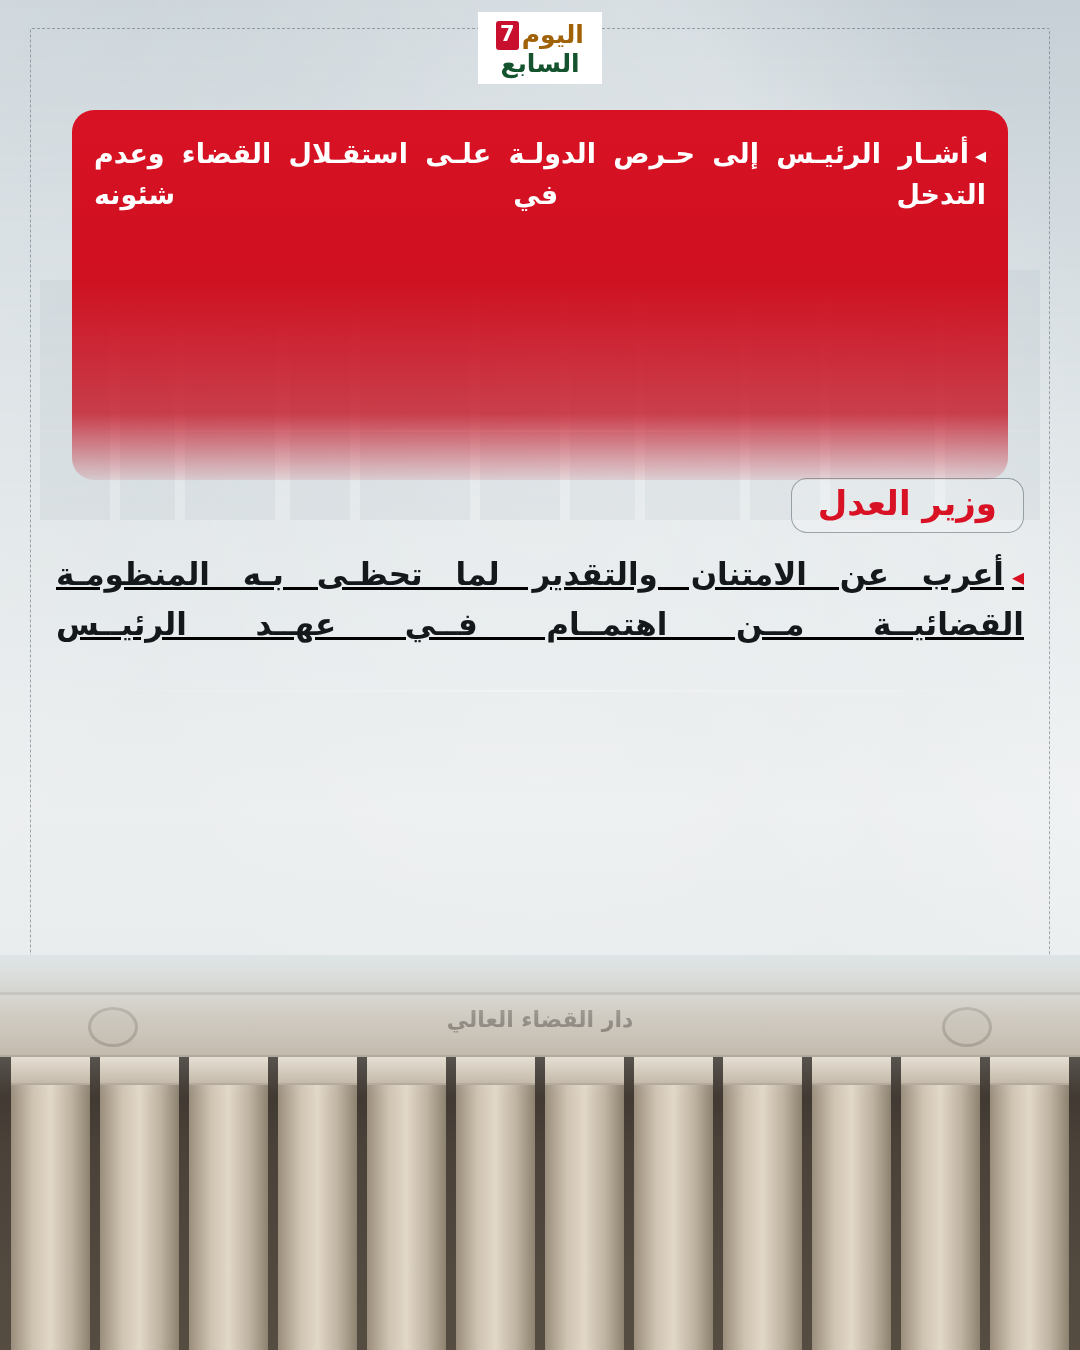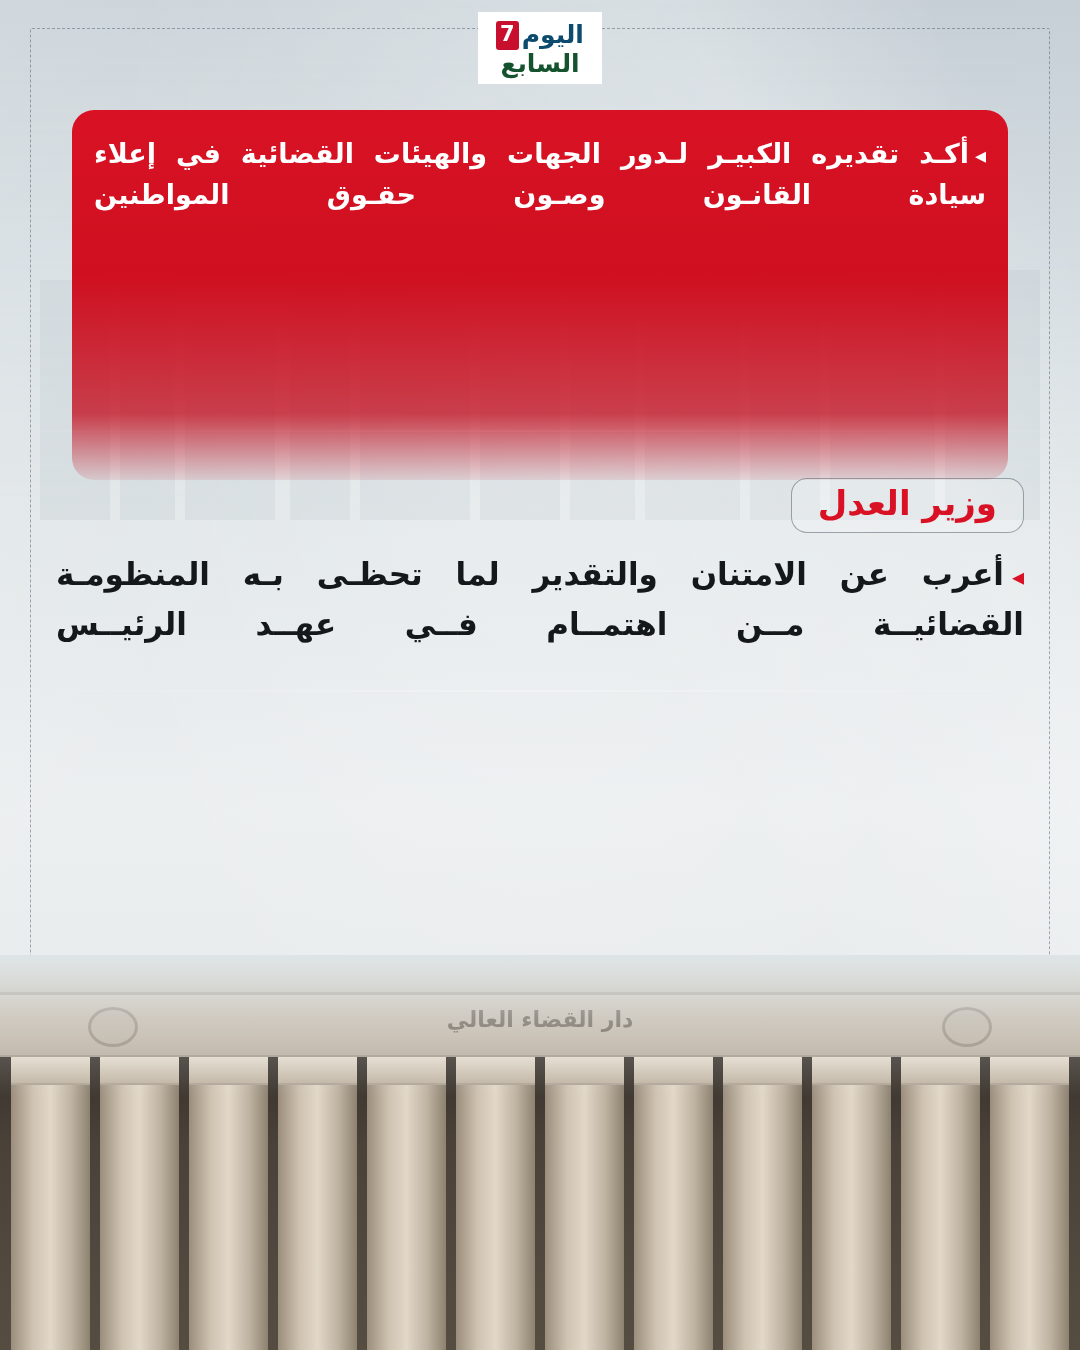--- a/index.html
+++ b/index.html
@@ -88,21 +88,21 @@
   .logo-row {
     display: flex;
     align-items: center;
     justify-content: center;
     gap: 3px;
     direction: rtl;
   }
   .logo-word {
     font-size: 25px;
     font-weight: 700;
-    color: #0c4a6e;
+    color: #a16207;
     letter-spacing: -1px;
     line-height: .95;
   }
   .logo-chip {
     background: #c8102e;
     color: #ffffff;
     font-size: 21px;
     font-weight: 700;
     line-height: 1;
     padding: 3px 4px 5px;
@@ -146,20 +146,21 @@
     font-size: 22px;
     margin-left: 6px;
   }
 
   
   .section {
     position: absolute;
     left: 56px;
     right: 56px;
     z-index: 4;
+    text-decoration: underline;
   }
   .pill {
     display: inline-block;
     float: right;
     border: 1px solid rgba(70,85,95,.5);
     border-radius: 16px;
     padding: 4px 26px 8px;
     background: rgba(255,255,255,.18);
   }
   .pill-text {
@@ -285,22 +286,22 @@
     <div class="logo-row">
       <span class="logo-word">اليوم</span>
       <span class="logo-chip">7</span>
     </div>
     <div class="logo-row">
       <span class="logo-word2">السابع</span>
     </div>
   </div>
 
   <div class="cards">
-    <div class="card right">
-      <span class="bullet">◂</span><span>أكـد تقديره الكبيـر لـدور الجهات والهيئات القضائية في إعلاء سيادة القانـون وصـون حقـوق المواطنين</span>
+    <div class="card left">
+      <span class="bullet">◂</span><span>أشـار الرئيـس إلى حـرص الدولـة علـى استقـلال القضاء وعدم التدخل في شئونه</span>
     </div>
   </div>
 
   <div class="section" id="section-minister">
     <div class="pill">
       <span class="pill-text">وزير العدل</span>
     </div>
     <div class="body-text">
       <span class="bullet">◂</span><span>أعرب عن الامتنان والتقدير لما تحظـى بـه المنظومـة القضائيــة مــن اهتمــام فــي عهــد الرئيــس</span>
     </div>

